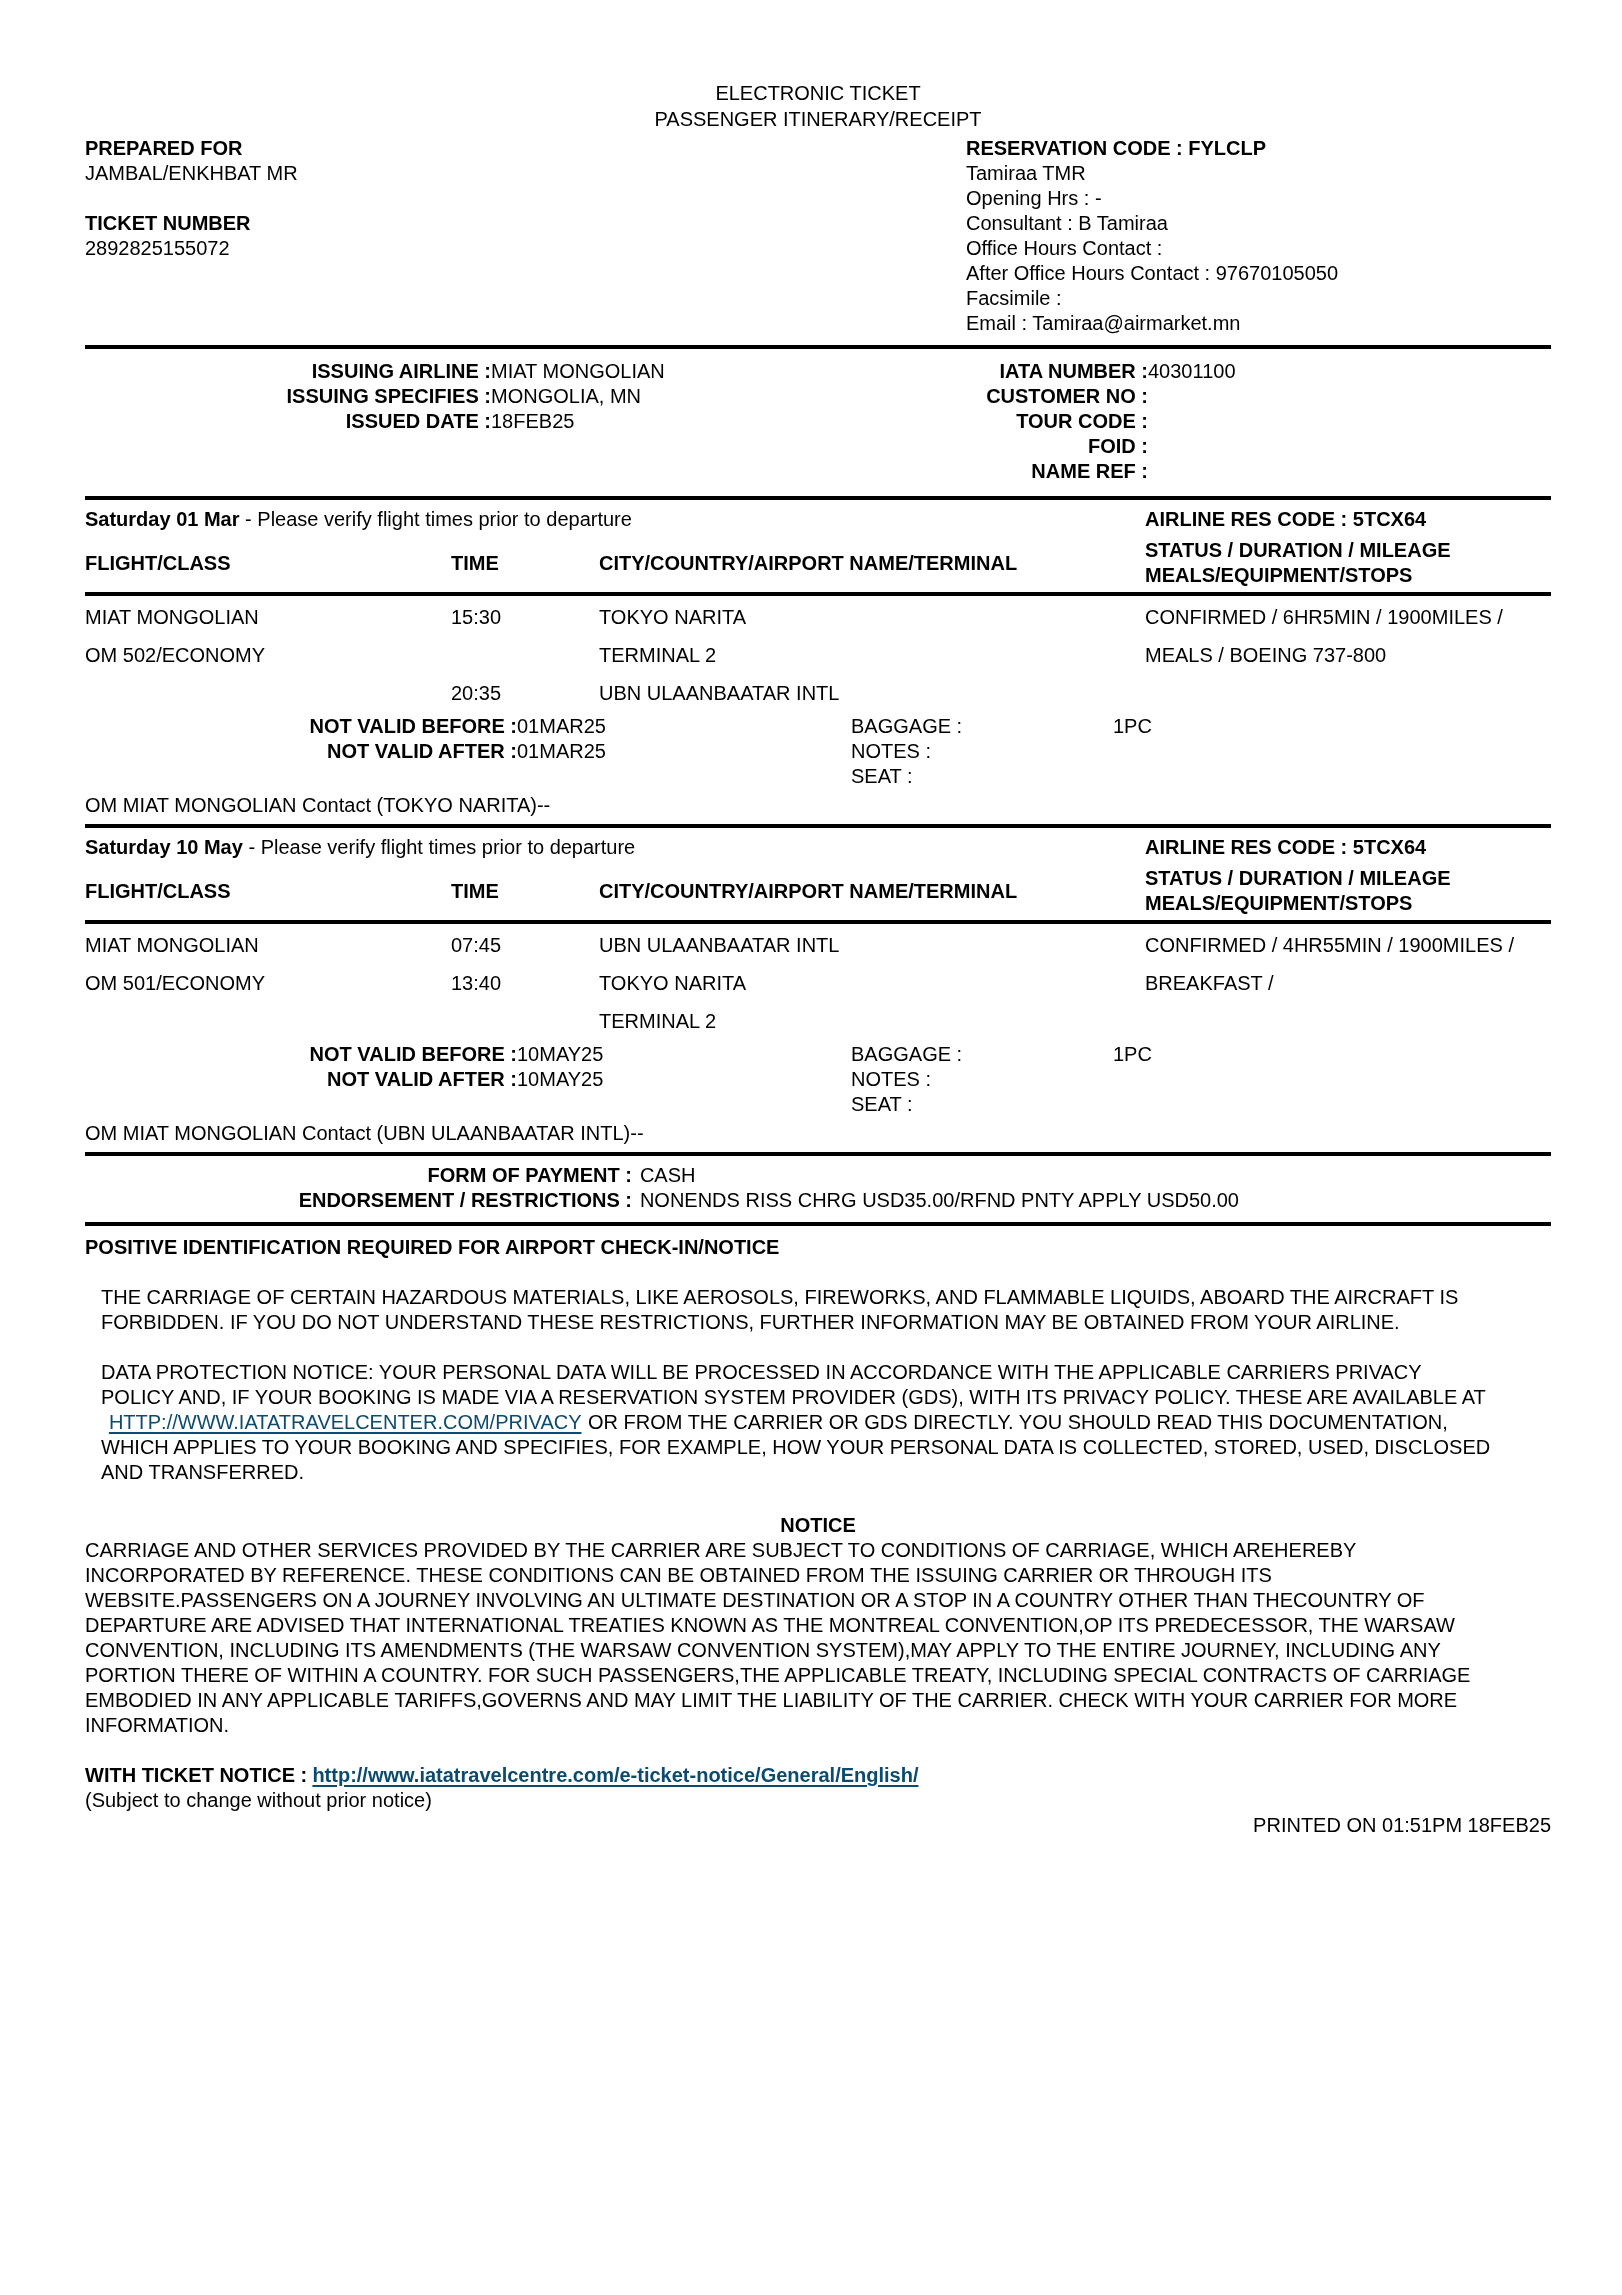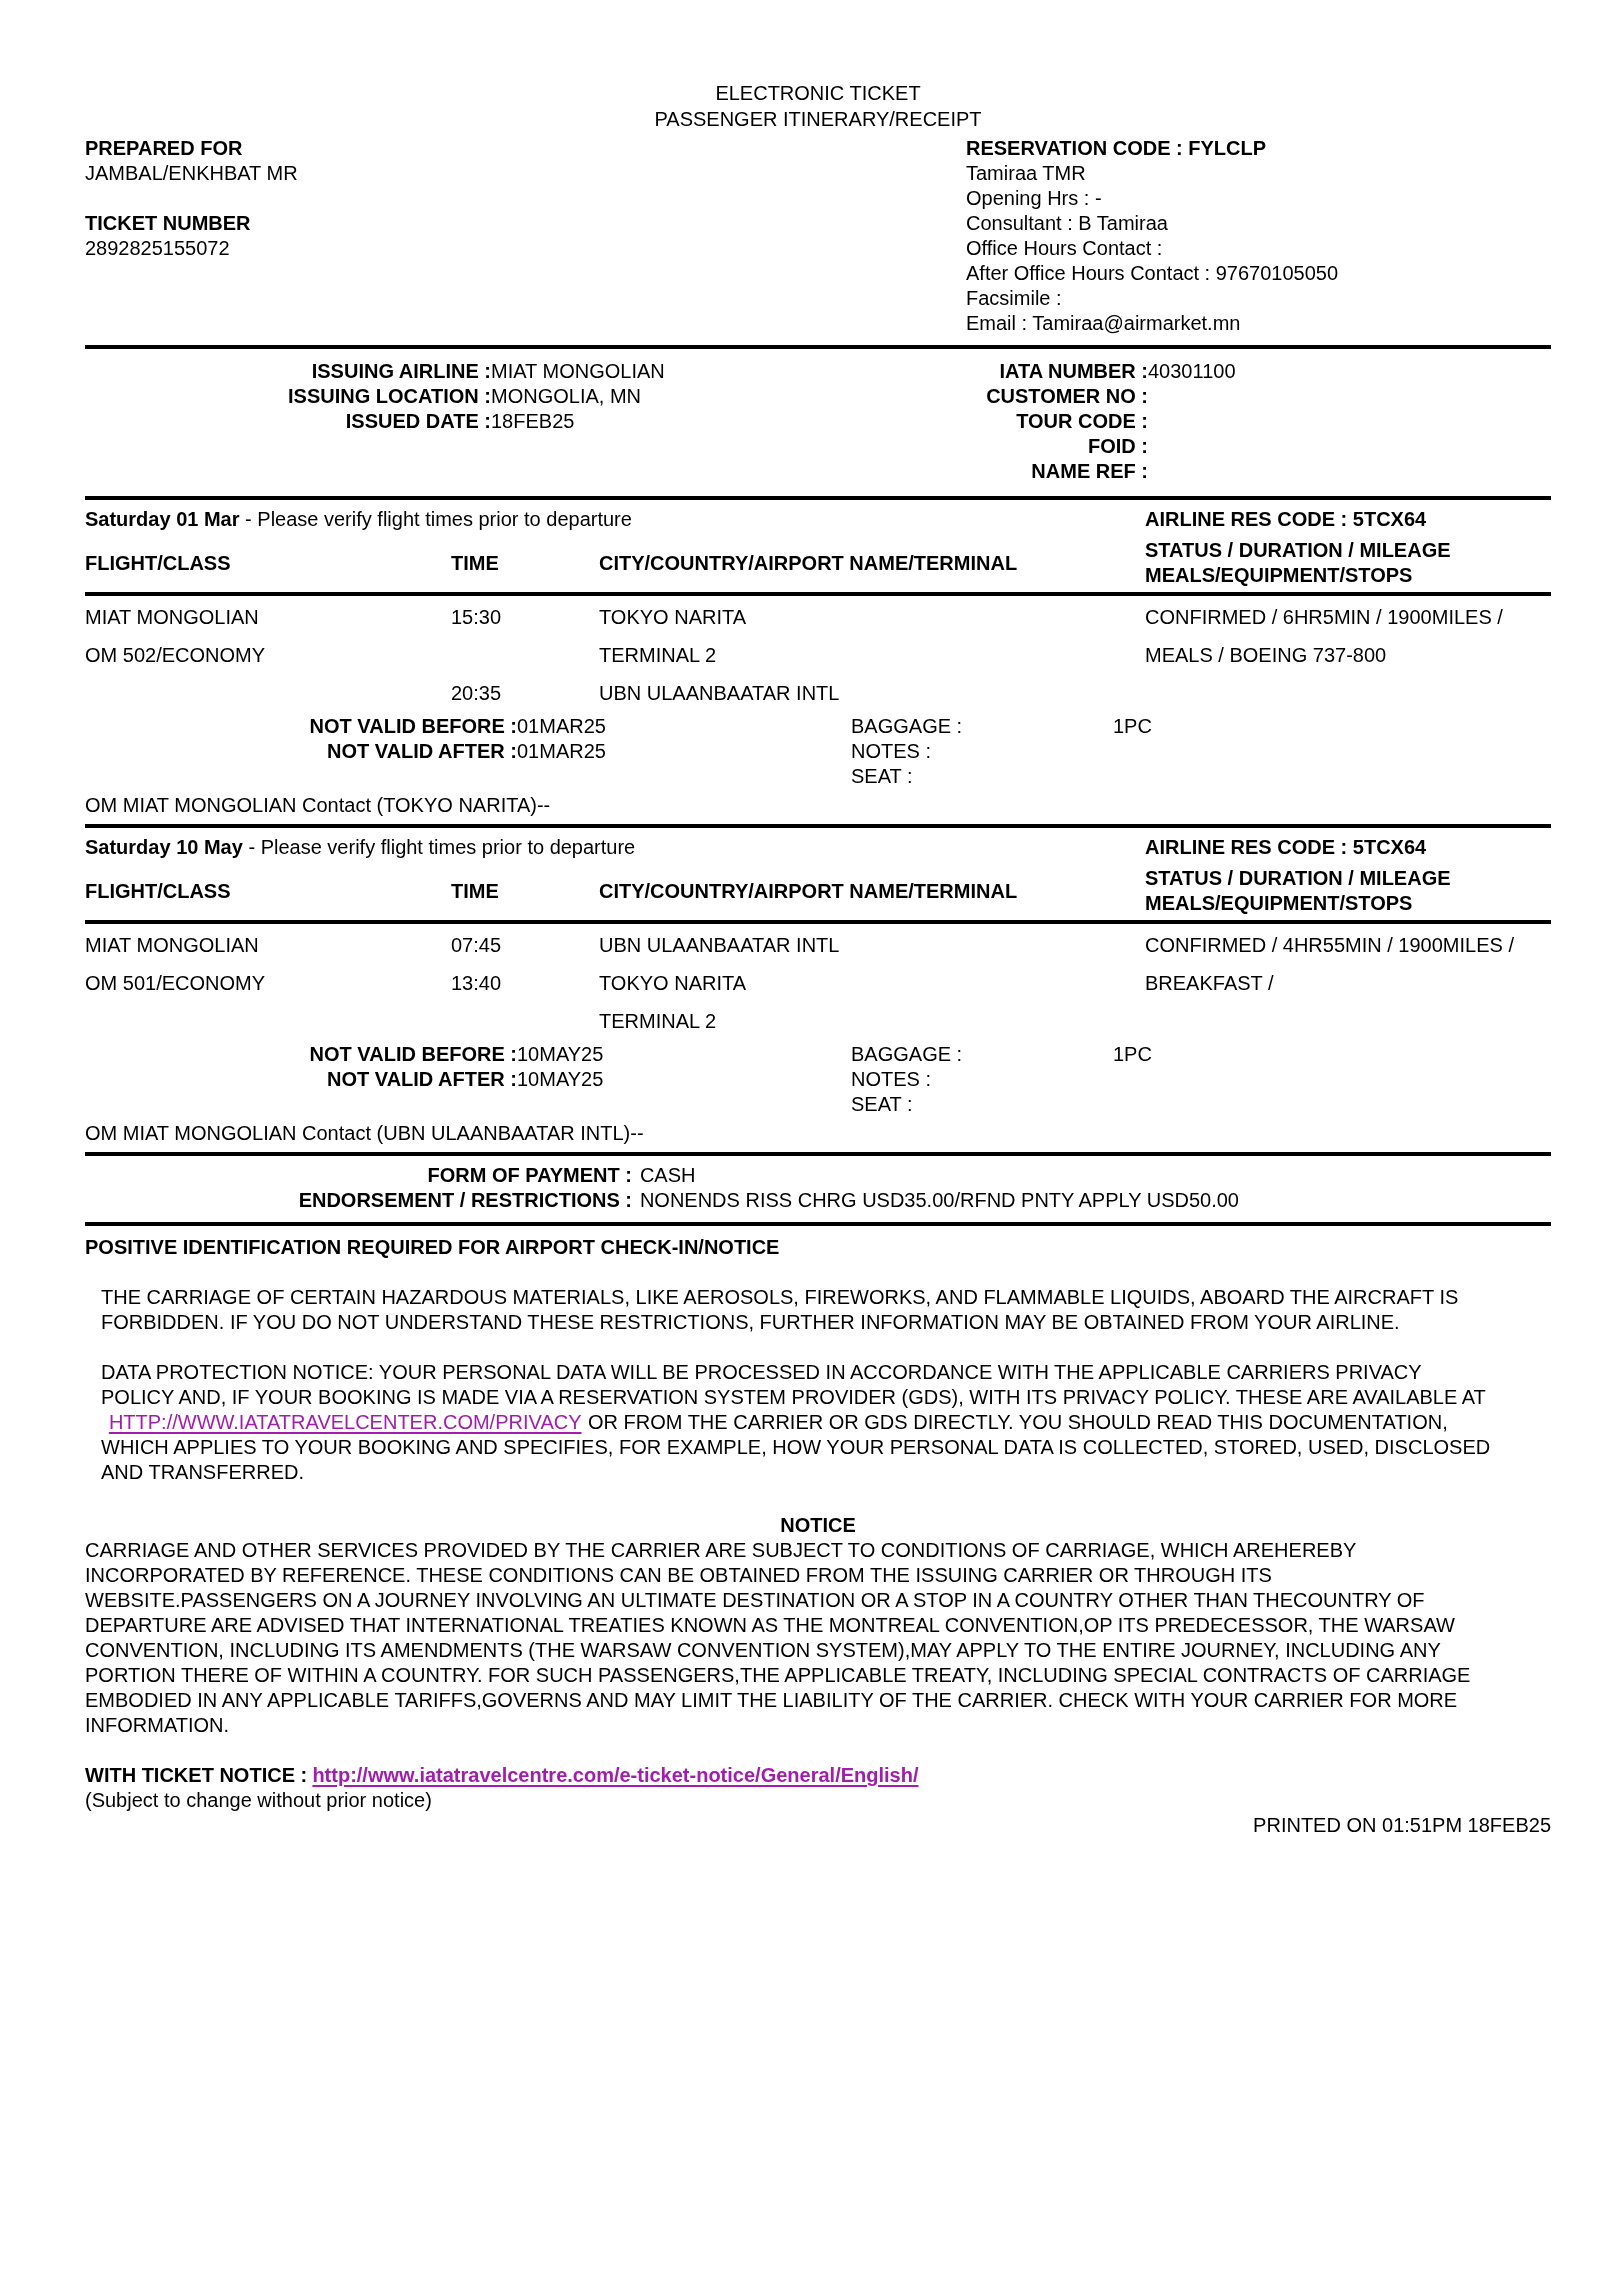--- a/index.html
+++ b/index.html
@@ -39,21 +39,21 @@
   .dl { text-align: right; font-weight: bold; }
   .dr { text-align: left; font-weight: normal; }
   .contact-line { margin: 3.9px 0 6.5px 0; }
   .payment { padding: 6.5px 0 9.2px 0; }
   .plbl { display: inline-block; width: 547px; text-align: right; font-weight: bold; }
   .pval { margin-left: 7.9px; }
   .pos-id { margin-top: 9.2px; }
   .para { white-space: pre-line; margin: 25px 0 0 16px; }
   .notice-title { text-align: center; margin-top: 28px; font-weight: bold; }
   .notice-body { white-space: pre-line; margin: 0; }
-  .link { color: #a21caf; text-decoration: underline; text-decoration-thickness: 2px; text-underline-offset: 3.3px; }
+  .link { color: #0c4a6e; text-decoration: underline; text-decoration-thickness: 2px; text-underline-offset: 3.3px; }
   .link-upper { margin-left: 7.9px; margin-right: 6.5px; }
   .link-bold { font-weight: bold; margin-left: 5.2px; }
   .iata-line { margin-top: 25px; }
   .printed { text-align: right; }
 </style>
 </head>
 <body>
 
 <div class="page">
 
@@ -84,21 +84,21 @@
 
   <div class="rule rule-m14"></div>
 
   <div class="issuing">
     <div class="iss-left">
       <div class="iss-line">
         <span class="iss-lbl">ISSUING AIRLINE :</span>
         <span class="iss-val">MIAT MONGOLIAN</span>
       </div>
       <div class="iss-line">
-        <span class="iss-lbl">ISSUING LOCATION :</span>
+        <span class="iss-lbl">ISSUING SPECIFIES :</span>
         <span class="iss-val">MONGOLIA, MN</span>
       </div>
       <div class="iss-line">
         <span class="iss-lbl">ISSUED DATE :</span>
         <span class="iss-val">18FEB25</span>
       </div>
     </div>
     <div class="iss-right">
       <div class="iss-line">
         <span class="iss-lbl2">IATA NUMBER :</span>

